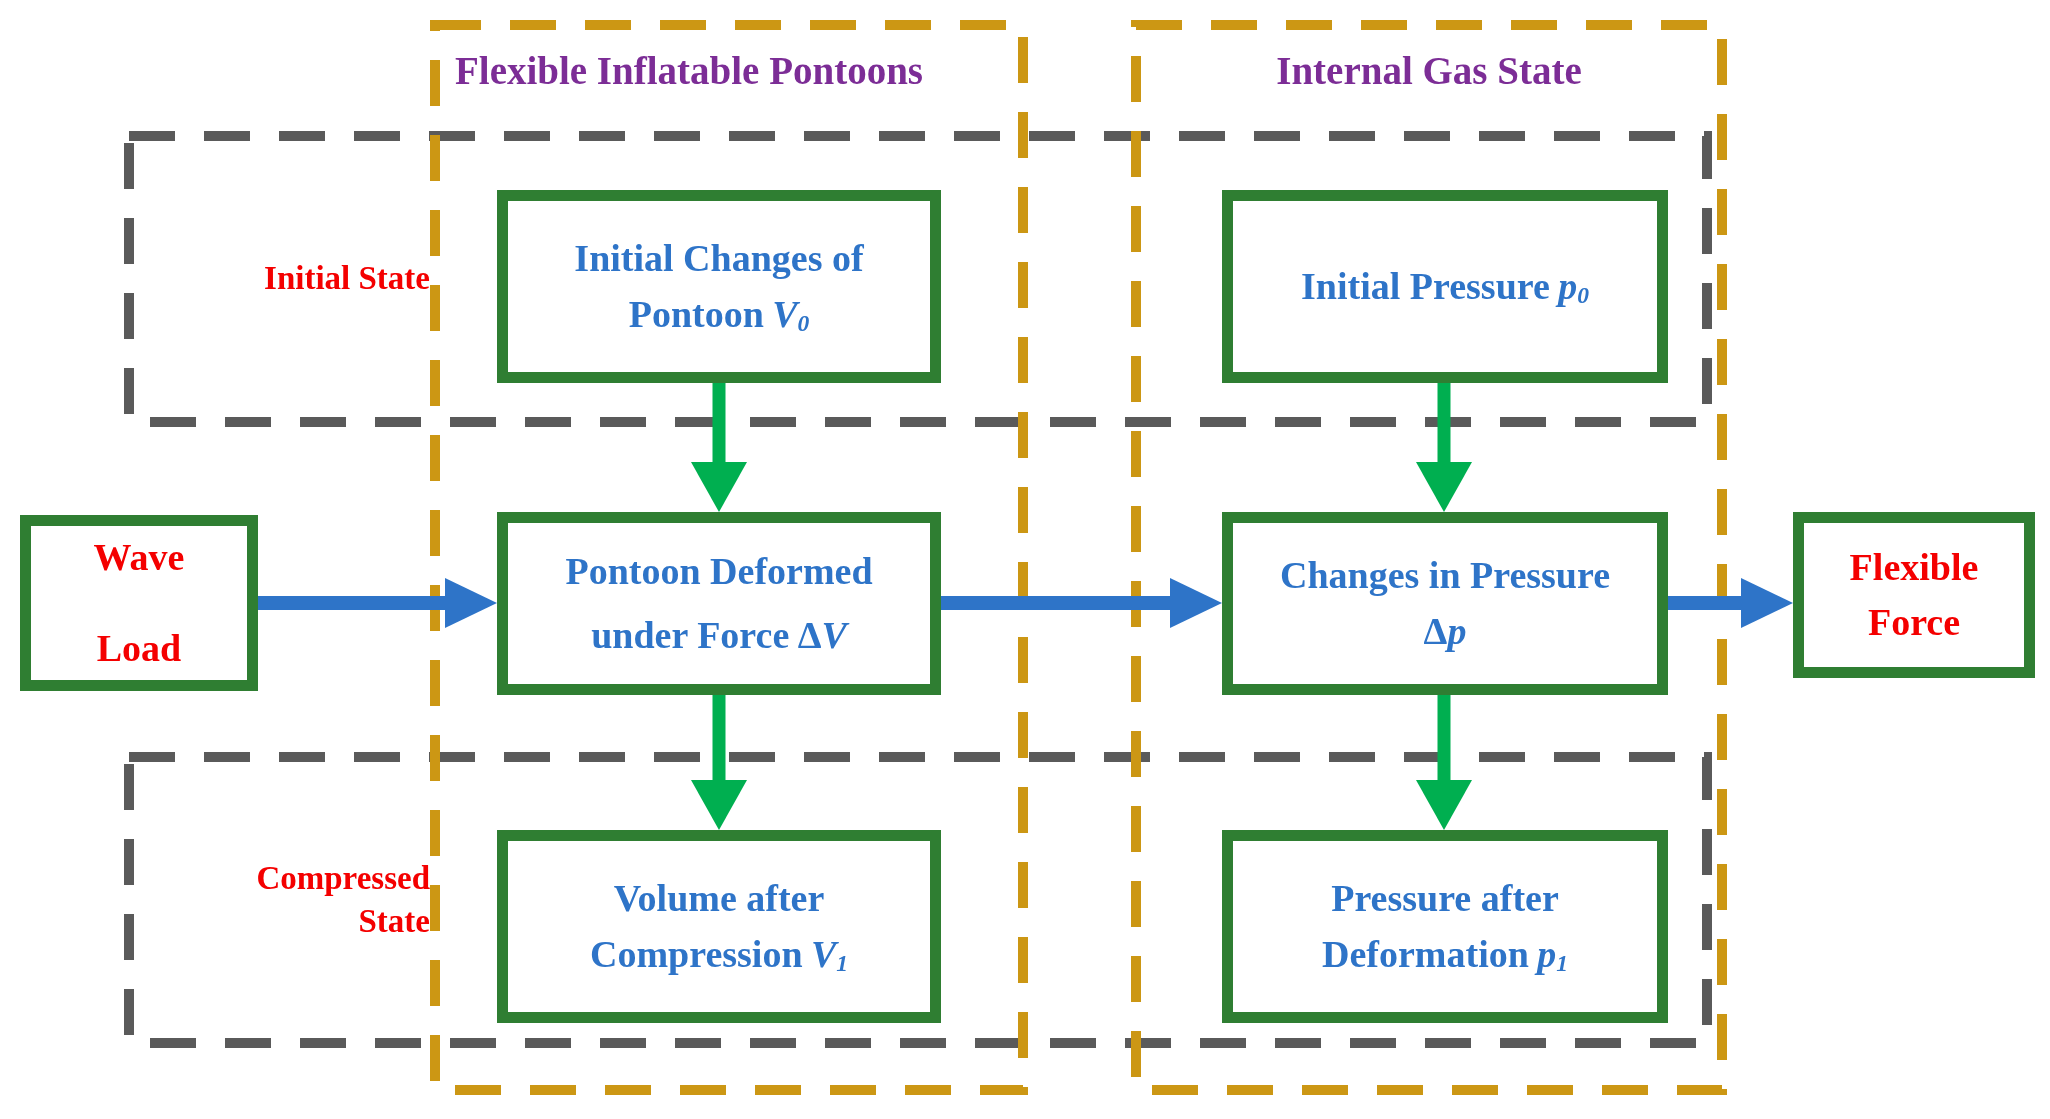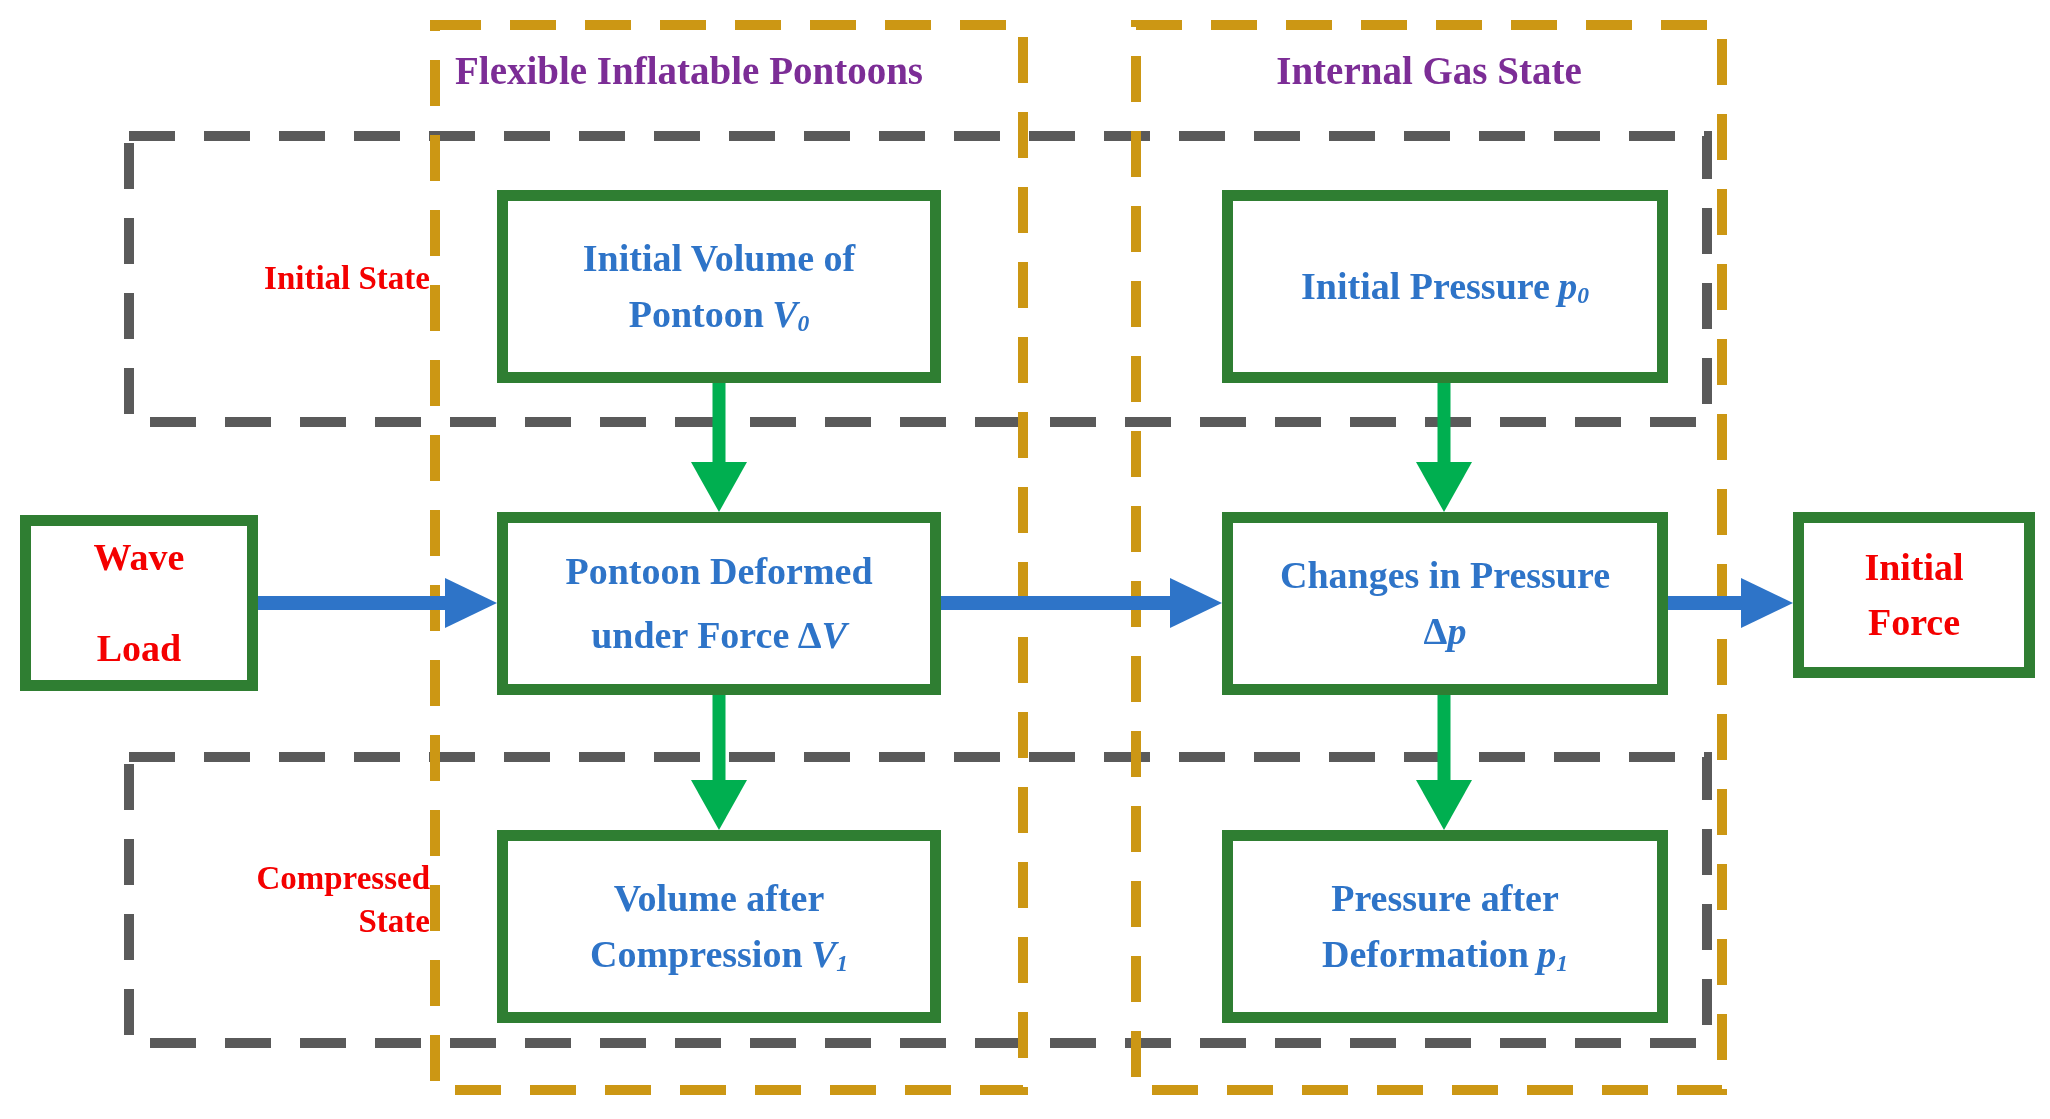--- a/index.html
+++ b/index.html
@@ -112,21 +112,21 @@
 
   <div class="state-label" style="left:124px; top:131px; width:306px; height:295px;">
     <span class="ln">Initial State</span>
   </div>
   <div class="state-label" style="left:124px; top:752px; width:306px; height:296px;">
     <span class="ln">Compressed</span>
     <span class="ln">State</span>
   </div>
 
   <div class="node" style="left:497px; top:190px; width:444px; height:193px;">
-    <span class="ln"><span class="t">Initial Volume of</span></span>
+    <span class="ln"><span class="t">Initial Changes of</span></span>
     <span class="ln">
       <span class="t">Pontoon</span><span class="math"><span class="sym">V</span><sub>0</sub></span>
     </span>
   </div>
   <div class="node" style="left:1222px; top:190px; width:446px; height:193px;">
     <span class="ln">
       <span class="t">Initial Pressure</span><span class="math"><span class="sym">p</span><sub>0</sub></span>
     </span>
   </div>
 
@@ -154,21 +154,21 @@
     <span class="ln">
       <span class="t">Deformation</span><span class="math"><span class="sym">p</span><sub>1</sub></span>
     </span>
   </div>
 
   <div class="node red-node" style="left:20px; top:515px; width:238px; height:176px;gap:36px;">
     <span class="ln">Wave</span>
     <span class="ln">Load</span>
   </div>
   <div class="node red-node" style="left:1793px; top:512px; width:242px; height:166px;">
-    <span class="ln">Initial</span>
+    <span class="ln">Flexible</span>
     <span class="ln">Force</span>
   </div>
 
   <svg class="arrow blue-arrow" style="left:258px; top:578px;" width="239" height="50">
     <rect class="shape" x="0" y="18" width="190" height="14"></rect>
     <polygon class="shape" points="187,0 239,25 187,50"></polygon>
   </svg>
   <svg class="arrow blue-arrow" style="left:941px; top:578px;" width="281" height="50">
     <rect class="shape" x="0" y="18" width="232" height="14"></rect>
     <polygon class="shape" points="229,0 281,25 229,50"></polygon>

